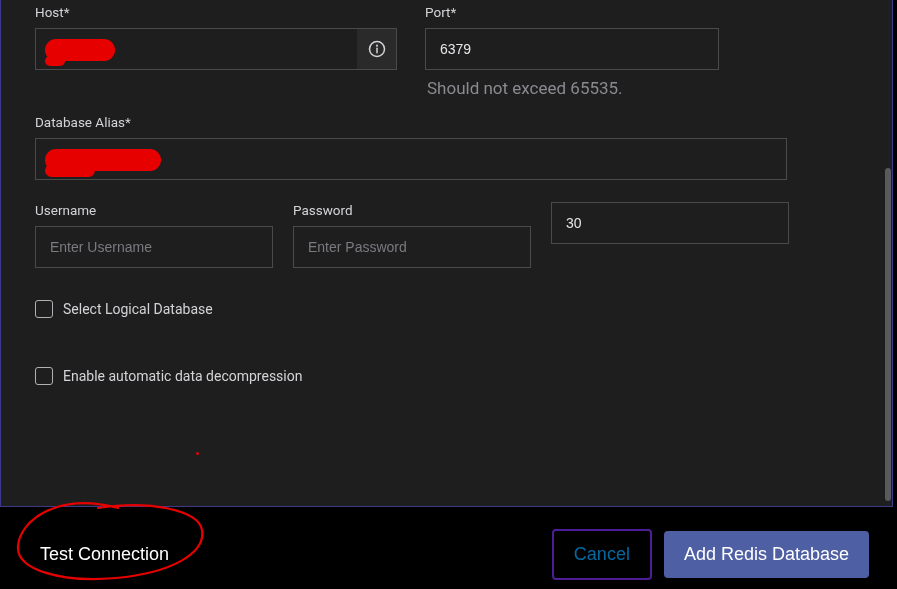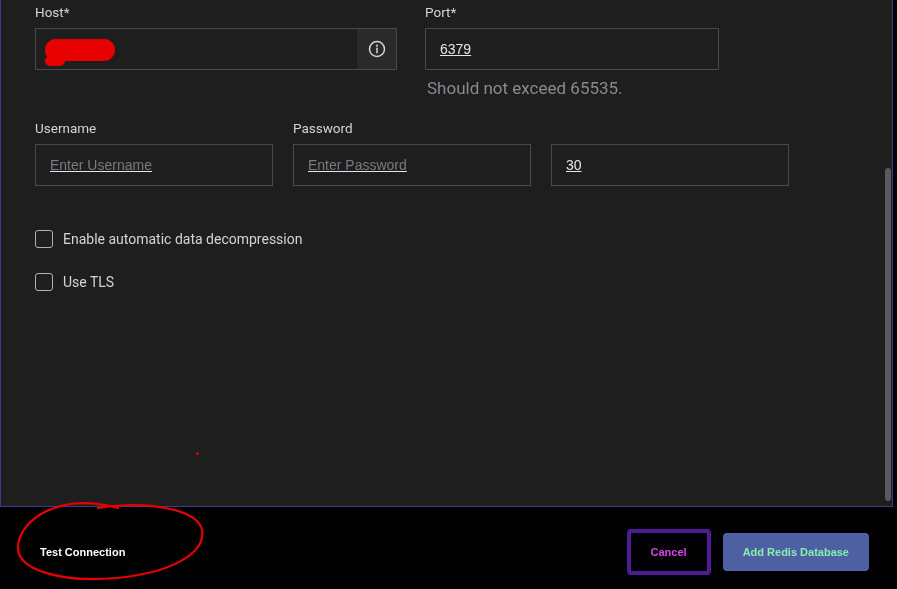--- a/index.html
+++ b/index.html
@@ -41,21 +41,20 @@
       align-items: stretch;
     }
     .text-input {
       background: #1e1e1e;
       border: 1px solid #4a4a4a;
       color: #e5e5ea;
       font-size: 14px;
       padding: 12px 14px;
       width: 100%;
       outline: none;
-      text-decoration: underline;
     }
     .text-input::placeholder { color: #7a7a80; }
     .info-addon {
       width: 40px;
       background: #2a2a2a;
       border: 1px solid #4a4a4a;
       border-left: none;
       display: flex;
       align-items: center;
       justify-content: center;
@@ -136,45 +135,45 @@
       border-radius: 3px;
     }
     .footer {
       background: #000;
       padding: 22px 28px;
       display: flex;
       align-items: center;
     }
     .footer .spacer { flex: 1; }
     .btn {
-      font-size: 11px;
-      font-weight: 700;
+      font-size: 18px;
+      font-weight: 400;
       padding: 13px 20px;
       border-radius: 4px;
       cursor: pointer;
       border: none;
       white-space: nowrap;
     }
     .btn-test {
       background: transparent;
       color: #fff;
       padding-left: 12px;
       padding-right: 12px;
       position: relative;
       z-index: 2;
     }
     .btn-cancel {
       background: transparent;
-      color: #d946ef;
-      border: 4px solid #4c1d95;
+      color: #0369a1;
+      border: 2px solid #4c1d95;
       margin-right: 12px;
     }
     .btn-primary {
       background: #4e5fa3;
-      color: #86efac;
+      color: #ffffff;
     }
     .circle-ann {
       position: absolute;
       left: 8px;
       top: 498px;
       width: 204px;
       height: 88px;
       pointer-events: none;
       z-index: 1;
     }
@@ -203,43 +202,52 @@
       </div>
       <div class="field field-port">
         <label class="label">Port*</label>
         <div class="input-wrap">
           <input class="text-input" type="text" value="6379" style="">
         </div>
         <div class="helper">Should not exceed 65535.</div>
       </div>
     </div>
 
-
-    <div class="row" style="gap:20px; margin-top:22px;align-items:flex-end;">
+    <div class="row">
+      <div class="field field-alias">
+        <label class="label">Database Alias*</label>
+        <div class="input-wrap">
+          <input class="text-input" type="text" value="" style="">
+          <div class="redact redact2"></div>
+        </div>
+      </div>
+    </div>
+
+    <div class="row" style="gap:20px; margin-top:22px;">
       <div class="field field-sm">
         <label class="label">Username</label>
         <input class="text-input" type="text" placeholder="Enter Username" style="">
       </div>
       <div class="field field-sm">
         <label class="label">Password</label>
         <input class="text-input" type="password" placeholder="Enter Password" style="">
       </div>
       <div class="field field-sm">
         <input class="text-input" type="text" value="30" style="">
       </div>
     </div>
 
     <div class="options">
-      <label class="check-row" style="margin-top:12px;">
+      <label class="check-row">
+        <span class="checkbox"></span>
+        <span>Select Logical Database</span>
+      </label>
+      <label class="check-row" style="margin-top:24px;">
         <span class="checkbox"></span>
         <span>Enable automatic data decompression</span>
-      </label>
-      <label class="check-row">
-        <span class="checkbox"></span>
-        <span>Use TLS</span>
       </label>
     </div>
 
     <div class="red-dot"></div>
   </div>
 
   <div class="scrollbar">
     <div class="thumb"></div>
   </div>
 </div>

